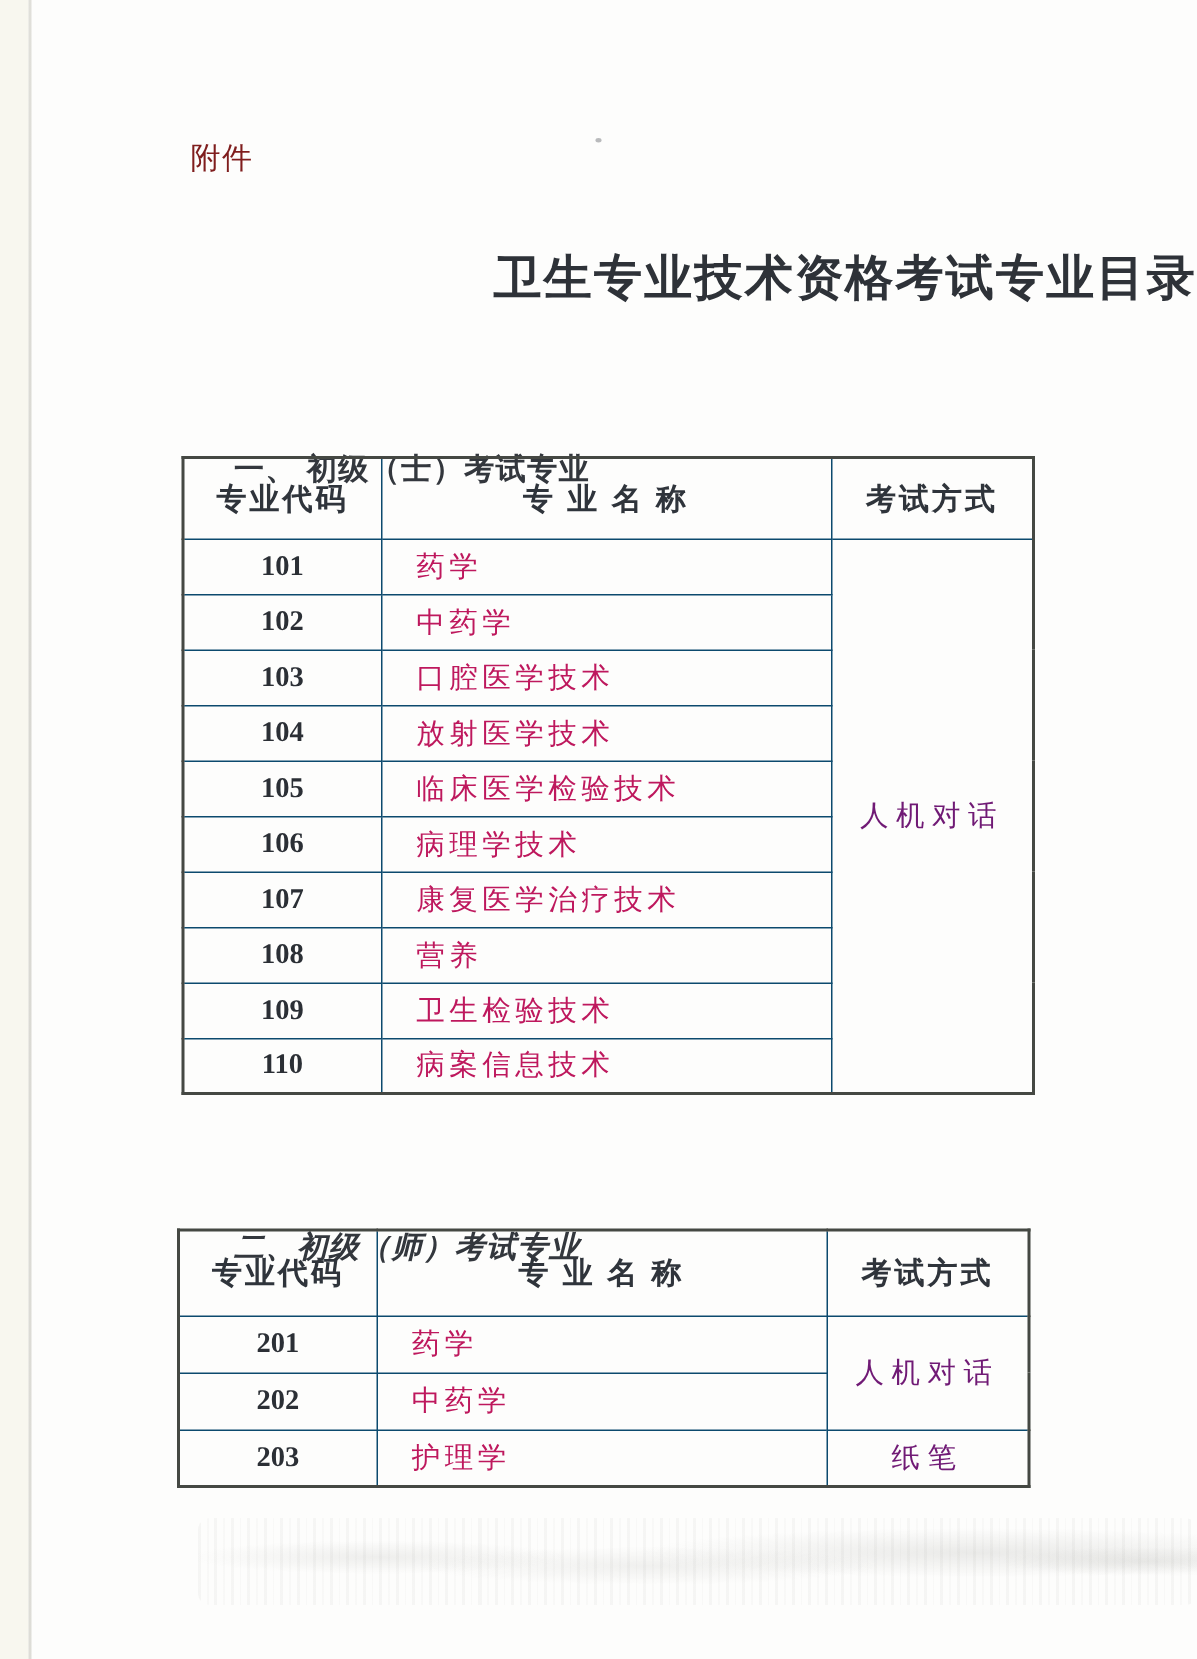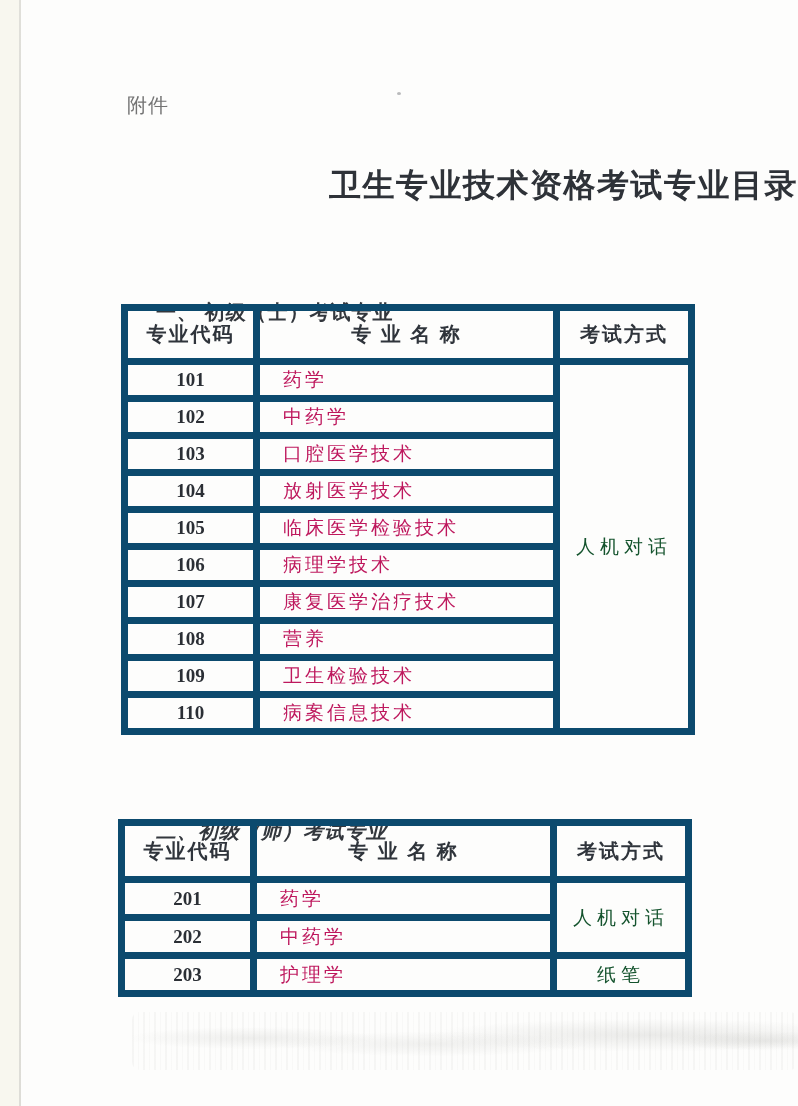--- a/index.html
+++ b/index.html
@@ -33,21 +33,21 @@
       radial-gradient(ellipse 180px 16px at 18% 45%, rgba(110,110,104,.10), transparent 70%),
       radial-gradient(ellipse 220px 18px at 45% 55%, rgba(110,110,104,.09), transparent 70%),
       radial-gradient(ellipse 300px 22px at 78% 40%, rgba(110,110,104,.13), transparent 75%),
       radial-gradient(ellipse 140px 14px at 95% 50%, rgba(110,110,104,.11), transparent 70%),
       repeating-linear-gradient(90deg, rgba(105,105,100,.05) 0 2px, transparent 2px 6px, rgba(105,105,100,.03) 6px 7px, transparent 7px 11px);
     border-radius: 8px;
   }
 
   .attachment-label {
     position: absolute; left: 127px; top: 92px;
-    font-size: 20px; color: #737373; letter-spacing: 1px;
+    font-size: 20px; color: #7f1d1d; letter-spacing: 1px;
   }
 
   .doc-title {
     position: absolute; left: 0; top: 164px; width: 798px;
     padding-left: 22px;
     text-align: right;
     font-family: "Liberation Serif", "DejaVu Serif", serif;
     font-size: 32px; font-weight: 600; letter-spacing: 1.5px;
     color: #2e3238;
   }
@@ -67,21 +67,21 @@
     table-layout: fixed;
     background: transparent;
   }
   #table-1 { left: 121px; top: 304px; width: 567px; }
   #table-2 { left: 118px; top: 819px; width: 569px; }
   .exam-table col.c-code   { width: 132px; }
   .exam-table col.c-name   { width: 300px; }
   .exam-table col.c-method { width: 135px; }
 
   .exam-table th, .exam-table td {
-    border: 7px solid #0c4a6e;
+    border: 1px solid #0c4a6e;
     vertical-align: middle;
   }
   .exam-table { border: 2px solid #454843; }
 
   .exam-table th {
     height: 54px;
     font-size: 20px; font-weight: bold; color: #2f343b;
     letter-spacing: 2px;
     text-align: center;
   }
@@ -97,21 +97,21 @@
   }
   td.name-cell {
     padding-left: 23px;
     font-family: "Liberation Serif", "DejaVu Serif", serif;
     font-size: 19px; color: #be185d;
     letter-spacing: 3px;
   }
   td.method-cell {
     text-align: center;
     font-family: "Liberation Serif", "DejaVu Serif", serif;
-    font-size: 19px; color: #14532d;
+    font-size: 19px; color: #701a75;
     letter-spacing: 5px;
   }
 </style>
 </head>
 <body>
 
 <div class="page">
 
   <div class="scan-strip"></div>
   <div class="scan-line"></div>

